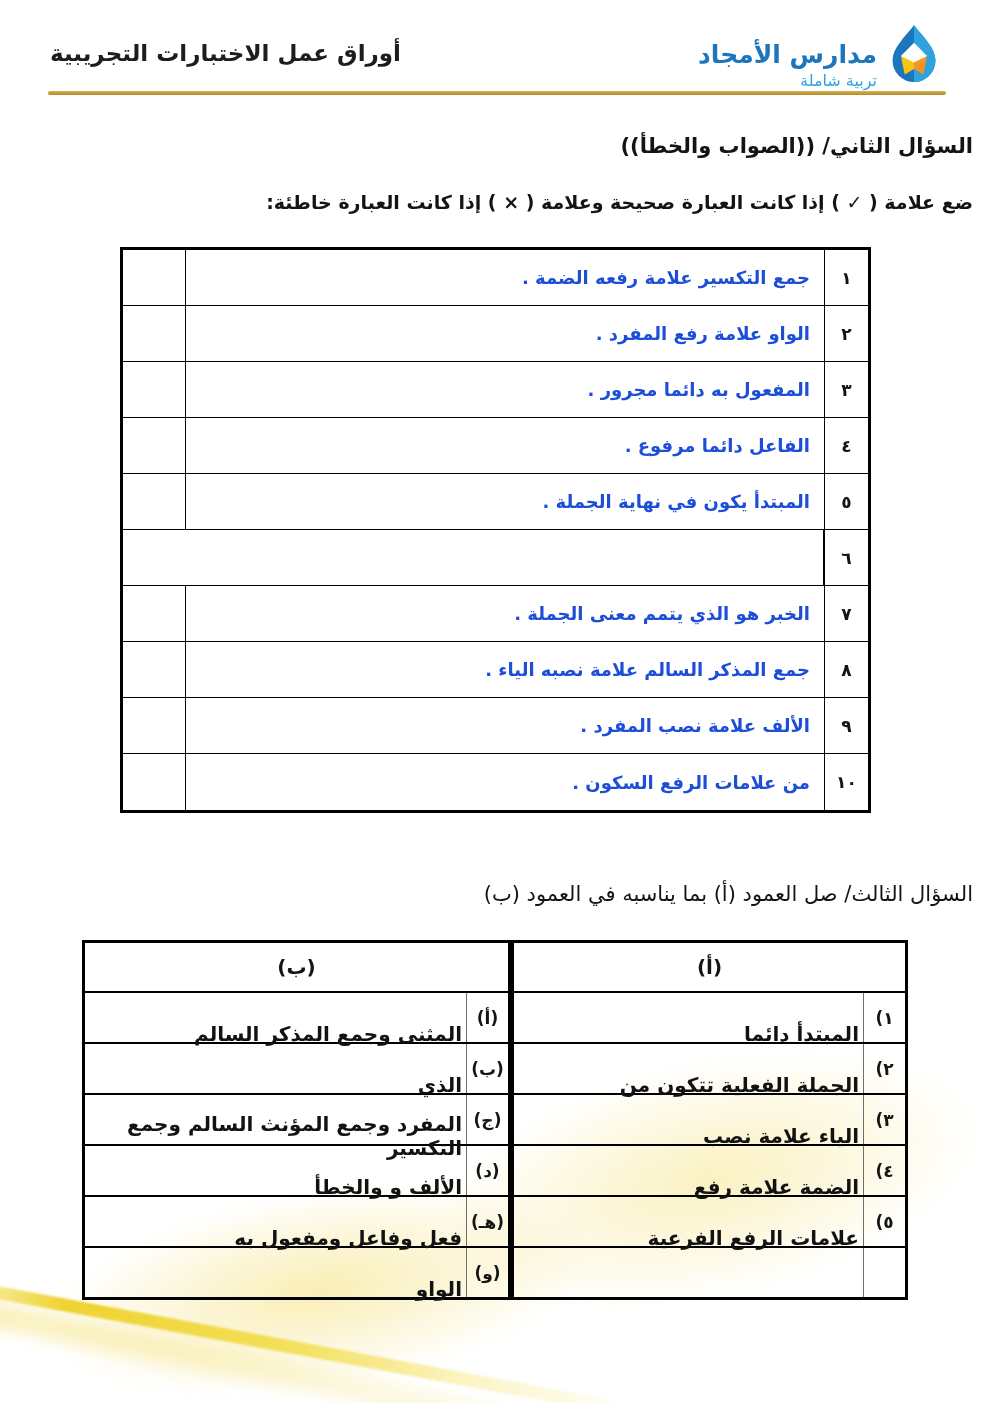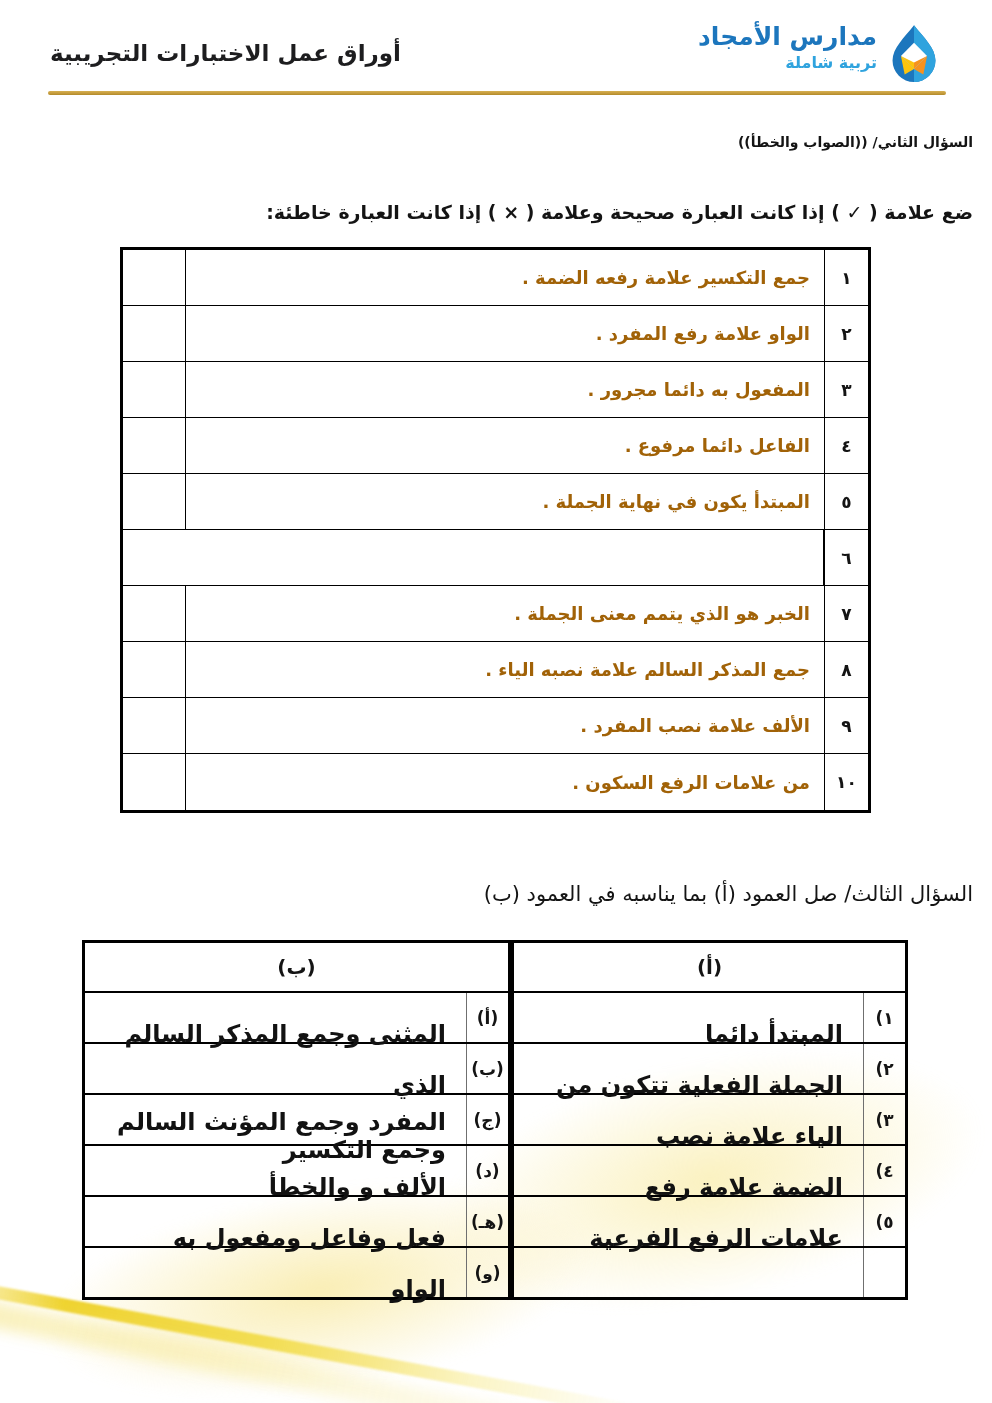--- a/index.html
+++ b/index.html
@@ -27,45 +27,45 @@
   .ribbon-soft{
     left:-30px;top:1297px;width:900px;height:26px;z-index:1;
     background:linear-gradient(90deg, rgba(244,226,120,.5) 0%, rgba(247,235,160,.25) 55%, rgba(247,235,160,0) 100%);
     transform:rotate(11.5deg);transform-origin:left center;filter:blur(7px);
   }
   
   .header-title{
     position:absolute;left:50px;top:40px;direction:rtl;
     font-size:23px;font-weight:bold;color:#1d1d1f;z-index:2;
   }
-  .logo{position:absolute;right:50px;top:24px;display:flex;align-items:flex-start;gap:9px;z-index:2;margin-left:47px;}
+  .logo{position:absolute;right:50px;top:24px;display:flex;align-items:flex-end;gap:9px;z-index:2;margin-left:47px;}
   .logo-text{text-align:right;direction:rtl;}
   .logo-name{color:#1C76BD;font-size:25px;font-weight:bold;line-height:1.05;}
-  .logo-tagline{color:#2FA3DE;font-size:16px;font-weight:bold;margin-top:3px;}
+  .logo-tagline{color:#2FA3DE;font-size:16px;font-weight:normal;margin-top:3px;}
   .gold-line{
     position:absolute;left:48px;top:91px;width:898px;height:4px;z-index:2;
     background:linear-gradient(180deg,#D6AF52 0%,#C69C3C 55%,#B08A2C 100%);border-radius:2px;
   }
   
-  .q2-title{position:absolute;right:19px;top:134px;direction:rtl;font-size:14px;font-weight:bold;z-index:2;}
-  .q2-instruction{position:absolute;right:19px;top:191px;direction:rtl;font-size:19px;font-weight:bold;z-index:2;margin-top:10px;}
+  .q2-title{position:absolute;right:19px;top:134px;direction:rtl;font-size:21px;font-weight:bold;z-index:2;}
+  .q2-instruction{position:absolute;right:19px;top:191px;direction:rtl;font-size:19px;font-weight:bold;z-index:2;}
   .tf-table{
     position:absolute;left:120px;top:247px;width:751px;z-index:2;
     border:3px solid #000;box-sizing:border-box;background:transparent;
   }
   .tf-row{display:flex;direction:rtl;height:56px;box-sizing:border-box;border-bottom:1px solid #000;align-items:stretch;}
   .tf-row:last-child{border-bottom:none;}
   .tf-num{
     width:44px;flex:0 0 44px;border-left:1px solid #000;box-sizing:border-box;
     display:flex;align-items:center;justify-content:center;
     font-size:17px;font-weight:bold;direction:ltr;
   }
   .tf-statement{
     flex:1;display:flex;align-items:center;padding:0 14px;
-    font-size:18px;font-weight:bold;direction:rtl;color:#a16207;
+    font-size:18px;font-weight:bold;direction:rtl;color:#1d4ed8;
   }
   .tf-answer{width:63px;flex:0 0 63px;border-right:1px solid #000;box-sizing:border-box;}
   
   .q3-title{position:absolute;right:19px;top:882px;direction:rtl;font-size:21px;font-weight:normal;z-index:2;}
   .match-table{
     position:absolute;left:82px;top:940px;width:826px;z-index:2;
     border:3px solid #000;box-sizing:border-box;display:flex;direction:rtl;background:transparent;
   }
   .match-half{display:flex;flex-direction:column;}
   .match-half-a{width:391px;flex:0 0 391px;}
@@ -77,22 +77,22 @@
     font-size:20px;font-weight:bold;direction:rtl;
   }
   .m-row{display:flex;direction:rtl;height:51px;box-sizing:border-box;border-bottom:2px solid #000;align-items:stretch;}
   .m-row:last-child{height:49px;border-bottom:none;}
   .m-label{
     width:42px;flex:0 0 42px;border-left:1.5px solid #6f6f6f;box-sizing:border-box;
     display:flex;align-items:center;justify-content:center;
     font-size:17px;font-weight:bold;direction:ltr;white-space:nowrap;
   }
   .m-text{
-    flex:1;display:flex;align-items:center;padding:0 20px;
-    font-size:24px;font-weight:bold;direction:rtl;color:#121212;margin-top:32px;
+    flex:1;display:flex;align-items:center;padding:0 4px;
+    font-size:20px;font-weight:bold;direction:rtl;color:#121212;margin-top:32px;
   }
 </style>
 </head>
 <body>
 
 <div class="decor wash-a"></div>
 <div class="decor wash-b"></div>
 <div class="decor ribbon-main"></div>
 <div class="decor ribbon-soft"></div>
 

